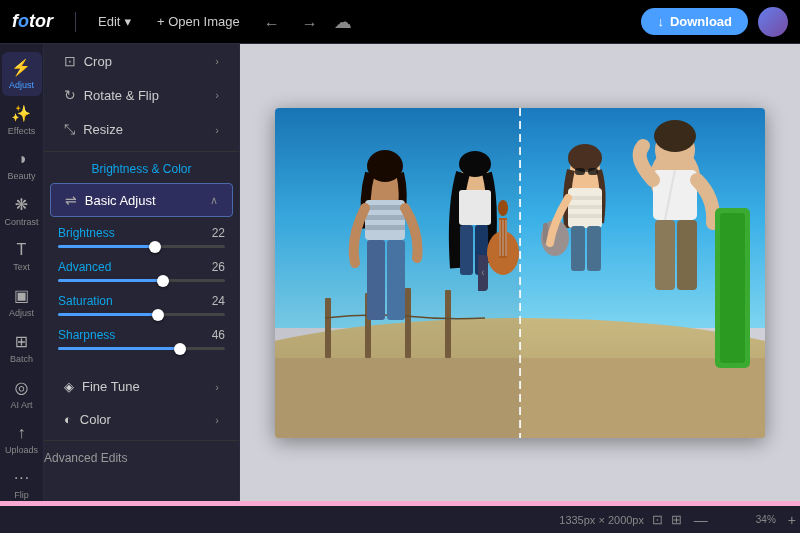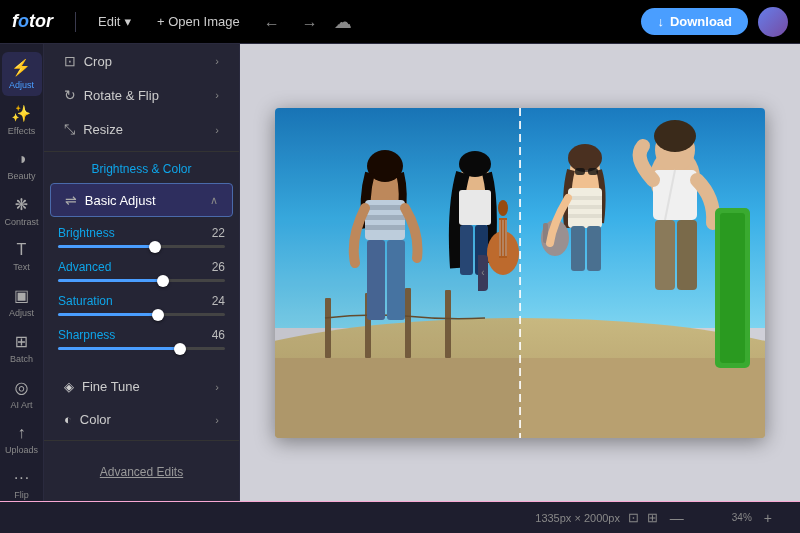--- a/index.html
+++ b/index.html
@@ -225,25 +225,24 @@
       display: flex;
       align-items: center;
       gap: 8px;
       font-size: 13px;
       color: #ccc;
     }
 
     .advanced-title {
       font-size: 12px;
       color: #999;
-      text-align: center;
-      padding: 24px 0 6px;
+      text-align: left;
+      padding: 10px 0 6px;
       border-top: 1px solid #333;
       margin-top: 4px;
-      text-decoration: underline;
     }
 
     
     .collapse-handle {
       position: absolute;
       left: 236px;
       top: 50%;
       transform: translateY(-50%);
       width: 12px;
       height: 40px;
@@ -273,25 +272,25 @@
       height: 330px;
       border-radius: 4px;
       overflow: hidden;
       box-shadow: 0 4px 20px rgba(0,0,0,0.4);
     }
 
     
     .status-bar {
       height: 32px;
       background: #1e1e2e;
-      border-top: 1px solid #f9a8d4;
+      border-top: 5px solid #f9a8d4;
       display: flex;
       align-items: center;
       justify-content: flex-end;
-      padding: 0 24px;
+      padding: 0 0;
       gap: 8px;
       flex-shrink: 0;
     }
     .status-dimensions {
       font-size: 11px;
       color: #888;
     }
     .status-icon {
       color: #888;
       font-size: 13px;

